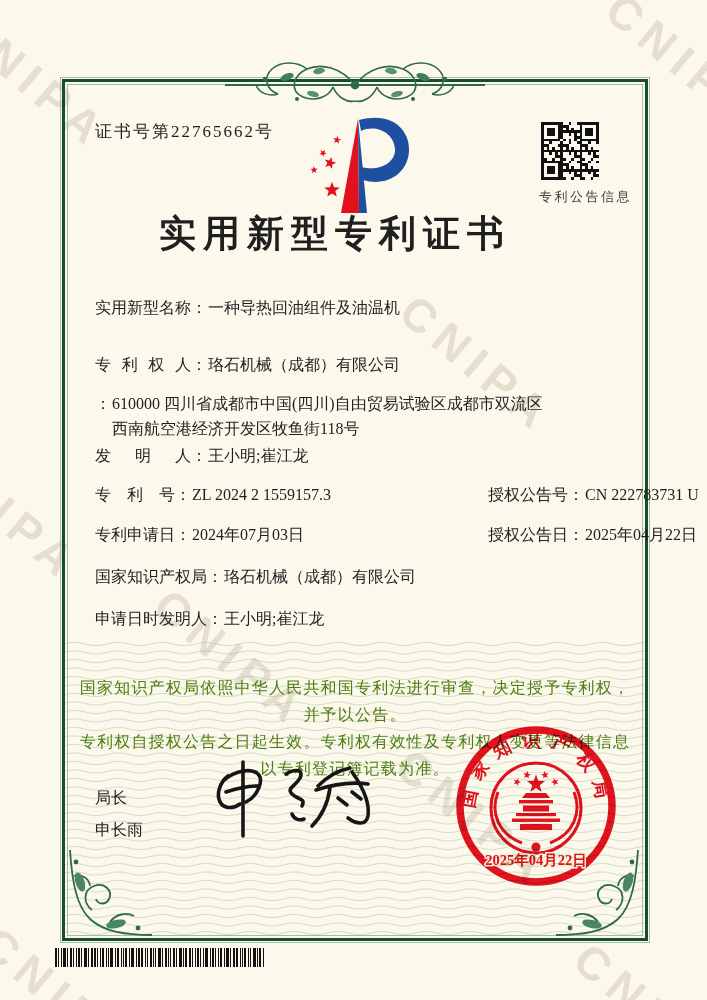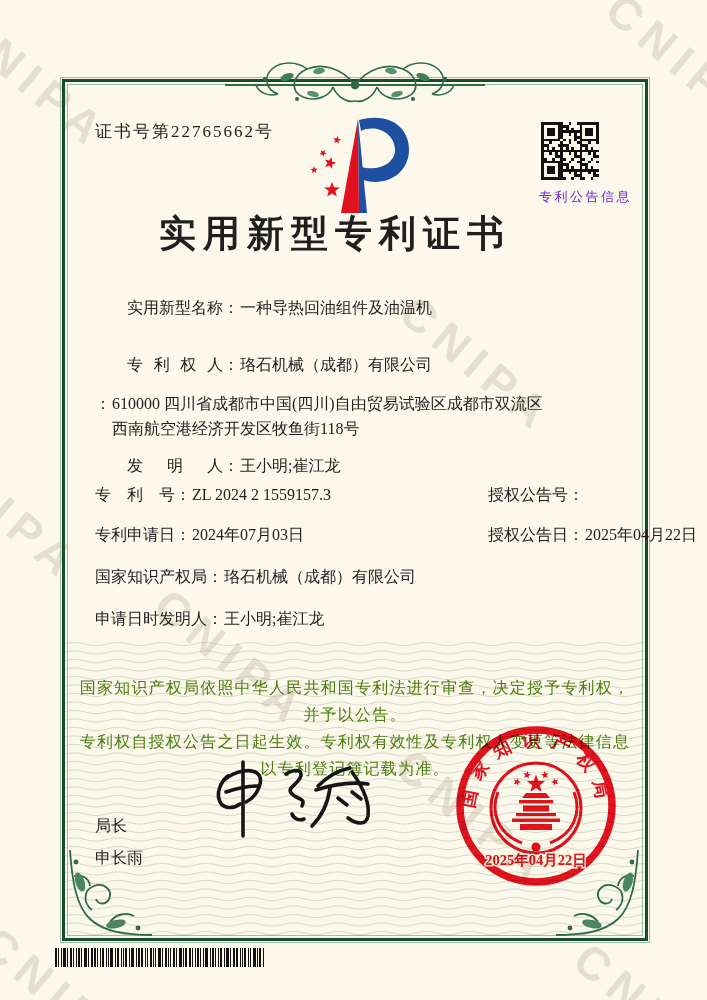--- a/index.html
+++ b/index.html
@@ -13,34 +13,34 @@
   .frame{position:absolute;left:60px;top:77px;width:588px;height:864px;border:1px solid #9dbfa2;z-index:2;}
   .frame::before{content:"";position:absolute;inset:1px;border:3px solid #174d2c;}
   .frame::after{content:"";position:absolute;inset:6px;border:1px solid #9dbfa2;}
   .waves{position:absolute;left:63px;top:640px;z-index:1;}
   .orn{position:absolute;z-index:3;}
   
   .cert-no{position:absolute;left:95px;top:120px;font-size:17px;letter-spacing:2px;z-index:3;}
   .logo{position:absolute;left:303px;top:110px;z-index:3;}
   .qr-wrap{position:absolute;left:539px;top:122px;width:112px;z-index:3;text-align:left;}
   .qr-wrap svg{display:block;margin-left:2px;}
-  .qr-caption{margin-top:8px;font-size:13px;letter-spacing:2.5px;color:#6d28d9;}
+  .qr-caption{margin-top:8px;font-size:13px;letter-spacing:2.5px;color:#404040;}
   .title{position:absolute;left:60px;top:209px;width:550px;text-align:center;font-size:37px;
          font-weight:700;letter-spacing:7px;z-index:3;}
   .row{position:absolute;left:95px;display:flex;font-size:16px;z-index:3;line-height:25px;}
   .lbl{display:inline-block;white-space:nowrap;}
-  .just96{width:96px;text-align:justify;text-align-last:justify;margin-left:32px;}
+  .just96{width:96px;text-align:justify;text-align-last:justify;}
   .just80{width:80px;text-align:justify;text-align-last:justify;}
   .colon{width:17px;}
   .val{white-space:nowrap;}
   .val.wrap{white-space:normal;width:438px;}
   .rcell{position:absolute;left:393px;top:0;display:flex;}
   .notice{position:absolute;left:72px;top:674px;width:566px;text-align:center;font-size:16px;
           line-height:27px;letter-spacing:1.2px;color:#4d7c0f;z-index:3;}
-  .officer{position:absolute;left:95px;top:810px;font-family:"Liberation Sans","DejaVu Sans",sans-serif;
+  .officer{position:absolute;left:95px;top:782px;font-family:"Liberation Sans","DejaVu Sans",sans-serif;
            font-size:16px;font-weight:500;line-height:32px;color:#222;z-index:3;}
   .signature{position:absolute;left:200px;top:740px;z-index:4;}
   .seal{position:absolute;left:450px;top:720px;z-index:5;mix-blend-mode:multiply;opacity:.95;}
   .seal text{font-family:"Liberation Serif","DejaVu Serif",serif;}
   .footer{position:absolute;left:60px;top:901px;width:588px;text-align:center;font-size:13px;
           letter-spacing:1px;z-index:3;}
   .barcode{position:absolute;left:55px;top:948px;width:214px;height:19px;display:flex;
            align-items:stretch;z-index:3;}
   .barcode div{background:#111;}
 </style>
@@ -415,33 +415,34 @@
     <span class="lbl just96">专利权人</span>
     <span class="colon">：</span>
     <span class="val">珞石机械（成都）有限公司</span>
   </div>
 
   <div class="row" style="top:391px">
     <span class="colon">：</span>
     <span class="val wrap">610000 四川省成都市中国(四川)自由贸易试验区成都市双流区西南航空港经济开发区牧鱼街118号</span>
   </div>
 
-  <div class="row" style="top:453px">
+  <div class="row" style="top:443px">
     <span class="lbl just96">发明人</span>
     <span class="colon">：</span>
     <span class="val">王小明;崔江龙</span>
   </div>
 
   <div class="row" style="top:482px;width:560px">
     <span class="lbl just80">专利号</span>
     <span class="colon">：</span>
     <span class="val">ZL 2024 2 1559157.3</span>
     <span class="rcell">
       <span class="lbl">授权公告号</span>
       <span class="colon">：</span>
+      <span class="val">CN 222783731 U</span>
     </span>
   </div>
 
   <div class="row" style="top:522px;width:560px">
     <span class="lbl">专利申请日</span>
     <span class="colon">：</span>
     <span class="val">2024年07月03日</span>
     <span class="rcell">
       <span class="lbl">授权公告日</span>
       <span class="colon">：</span>

